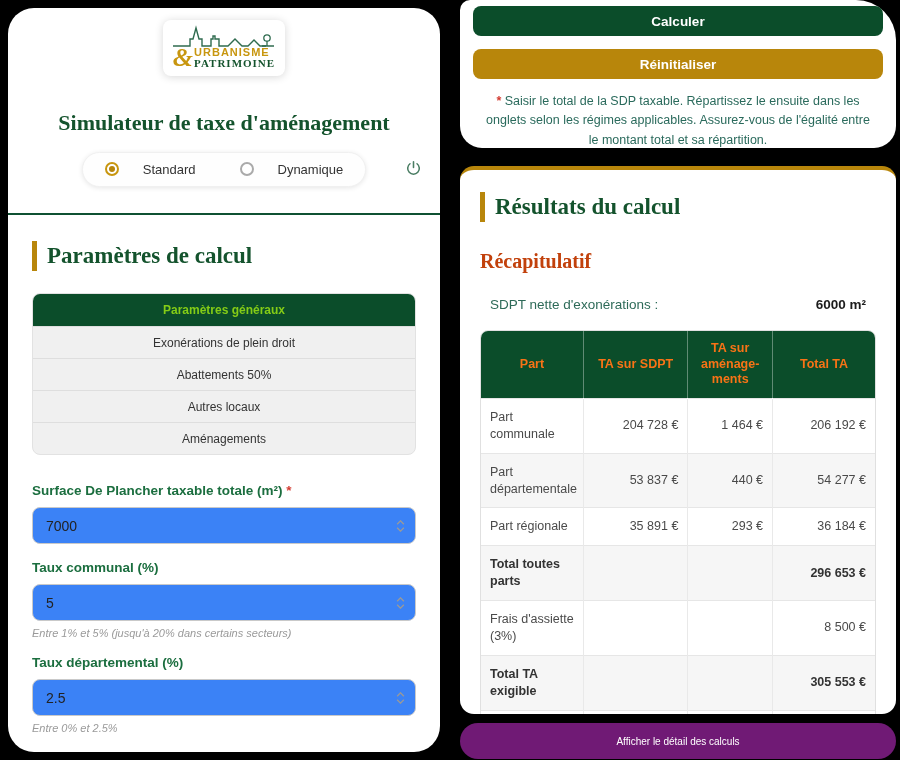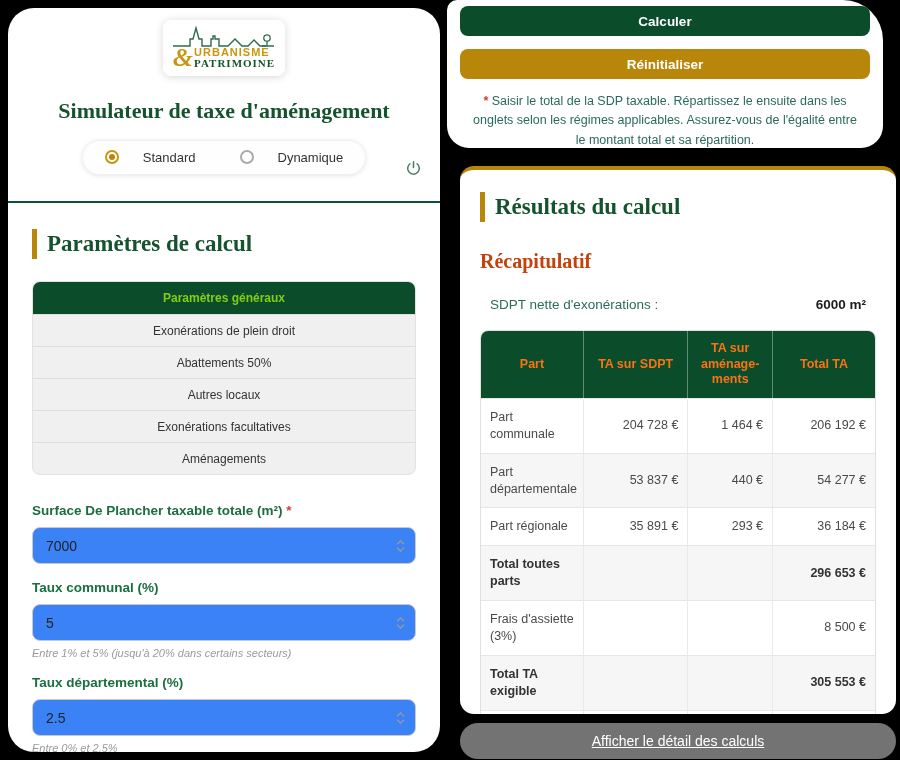--- a/index.html
+++ b/index.html
@@ -13,21 +13,21 @@
   .logo-box { display:inline-block; width:122px; height:56px; background:#fff; border-radius:8px;
     box-shadow:0 1px 8px rgba(0,0,0,.16); padding-top:4px; }
   .logo-sky { display:block; margin:0 auto -3px; }
   .logo-text { display:flex; align-items:center; justify-content:center; line-height:1; }
   .logo-amp { font-family:"Liberation Serif", serif; font-style:italic; font-weight:bold;
     font-size:26px; color:#c8960f; margin-right:1px; }
   .logo-words { text-align:left; }
   .logo-w1 { font-size:11px; font-weight:bold; letter-spacing:1px; color:#c8960f; }
   .logo-w2 { font-family:"Liberation Serif", serif; font-size:11px; font-weight:bold;
     letter-spacing:1px; color:#14532d; }
-  .main-title { margin-top:22px; font-family:"Liberation Serif", serif; font-weight:bold;
+  .main-title { margin-top:34px; font-family:"Liberation Serif", serif; font-weight:bold;
     font-size:22px; color:#14532d; }
   .mode-pill { display:inline-flex; gap:44px; margin-top:16px; padding:9px 22px;
     background:#fefefe; border:1px solid #f0f0f0; border-radius:18px;
     box-shadow:0 1px 5px rgba(0,0,0,.10); }
   .mode-opt { display:flex; gap:24px; font-size:13px; color:#333; cursor:pointer; }
   .radio { width:14px; height:14px; border-radius:50%; background:#fff; }
   .radio.on { border:2px solid #c8960f; position:relative; }
   .radio.on::after { content:""; position:absolute; left:2px; top:2px; width:6px; height:6px;
     border-radius:50%; background:#b8860b; }
   .radio.off { border:2px solid #aaa; }
@@ -48,21 +48,21 @@
   .form { margin-top:28px; }
   .f-label { font-size:13.5px; font-weight:bold; color:#1b6e3f; margin-top:16px; }
   .f-label .req { color:#d33c32; }
   .f-input { margin-top:9px; height:37px; border:1px solid #c9c9c9; border-radius:8px;
     padding:0 10px 0 13px; display:flex; align-items:center; justify-content:space-between;
     font-size:14px; color:#222; background:#3b82f6; }
   .f-hint { margin-top:6px; font-size:11px; font-style:italic; color:#9a9a9a; }
   .stepper { display:flex; flex-direction:column; gap:2px; cursor:pointer; }
 
   
-  .top-card { position:absolute; left:447px; top:0; width:436px; height:148px;
+  .top-card { position:absolute; left:460px; top:0; width:436px; height:148px;
     background:#fff; border-radius:10px 40px 22px 22px; padding:6px 13px 0; }
   .btn { height:30px; border-radius:8px; display:flex; align-items:center; justify-content:center;
     color:#fff; font-weight:bold; font-size:13.5px; cursor:pointer; }
   .btn-green { background:#0b4d2a; }
   .btn-gold { background:#b8860b; margin-top:13px; }
   .note { margin-top:13px; padding:0 8px; text-align:center; font-size:12.5px; line-height:1.55;
     color:#2a6a5c; }
   .note .ast { color:#d33c32; font-weight:bold; }
 
   .results-card { position:absolute; left:460px; top:166px; width:436px; height:548px;
@@ -80,22 +80,22 @@
     padding:10px 5px; line-height:1.25; }
   thead th + th { border-left:1px solid rgba(255,255,255,.35); }
   tbody td { padding:10px 9px; border-top:1px solid #e6e6e6; color:#4a4a4a; line-height:1.35;
     background:#fff; }
   tbody td + td { border-left:1px solid #e9e9e9; text-align:right; }
   tbody tr:nth-child(even) td { background:#f6f6f6; }
   tr.row-bold td:first-child, tr.row-bold td:last-child { font-weight:bold; color:#333; }
   col.c1 { width:26%; } col.c2 { width:26.5%; } col.c3 { width:21.5%; } col.c4 { width:26%; }
 
   .detail-btn { position:absolute; left:460px; top:723px; width:436px; height:36px;
-    background:#737373; border-radius:18px; display:flex; align-items:center; justify-content:center;
-    color:#fff; font-size:14px; cursor:pointer;text-decoration:underline; }
+    background:#701a75; border-radius:18px; display:flex; align-items:center; justify-content:center;
+    color:#fff; font-size:10px; cursor:pointer; }
 </style>
 </head>
 <body>
 
 <div class="canvas">
 
   <div class="left-card">
     <div class="left-top">
       <div class="logo-box">
         <svg class="logo-sky" width="104" height="24" viewBox="0 0 104 24" fill="none">
@@ -139,21 +139,20 @@
       <div class="sec-title">
         <span class="gold-bar"></span>
         <h2>Paramètres de calcul</h2>
       </div>
 
       <div class="tabs">
         <div class="tab active">Paramètres généraux</div>
         <div class="tab">Exonérations de plein droit</div>
         <div class="tab">Abattements 50%</div>
         <div class="tab">Autres locaux</div>
-        <div class="tab">Exonérations facultatives</div>
         <div class="tab">Aménagements</div>
       </div>
 
       <div class="form">
 
         <div class="f-label">
           <span>Surface De Plancher taxable totale (m²)</span>
           <span class="req">*</span>
         </div>
         <div class="f-input">

